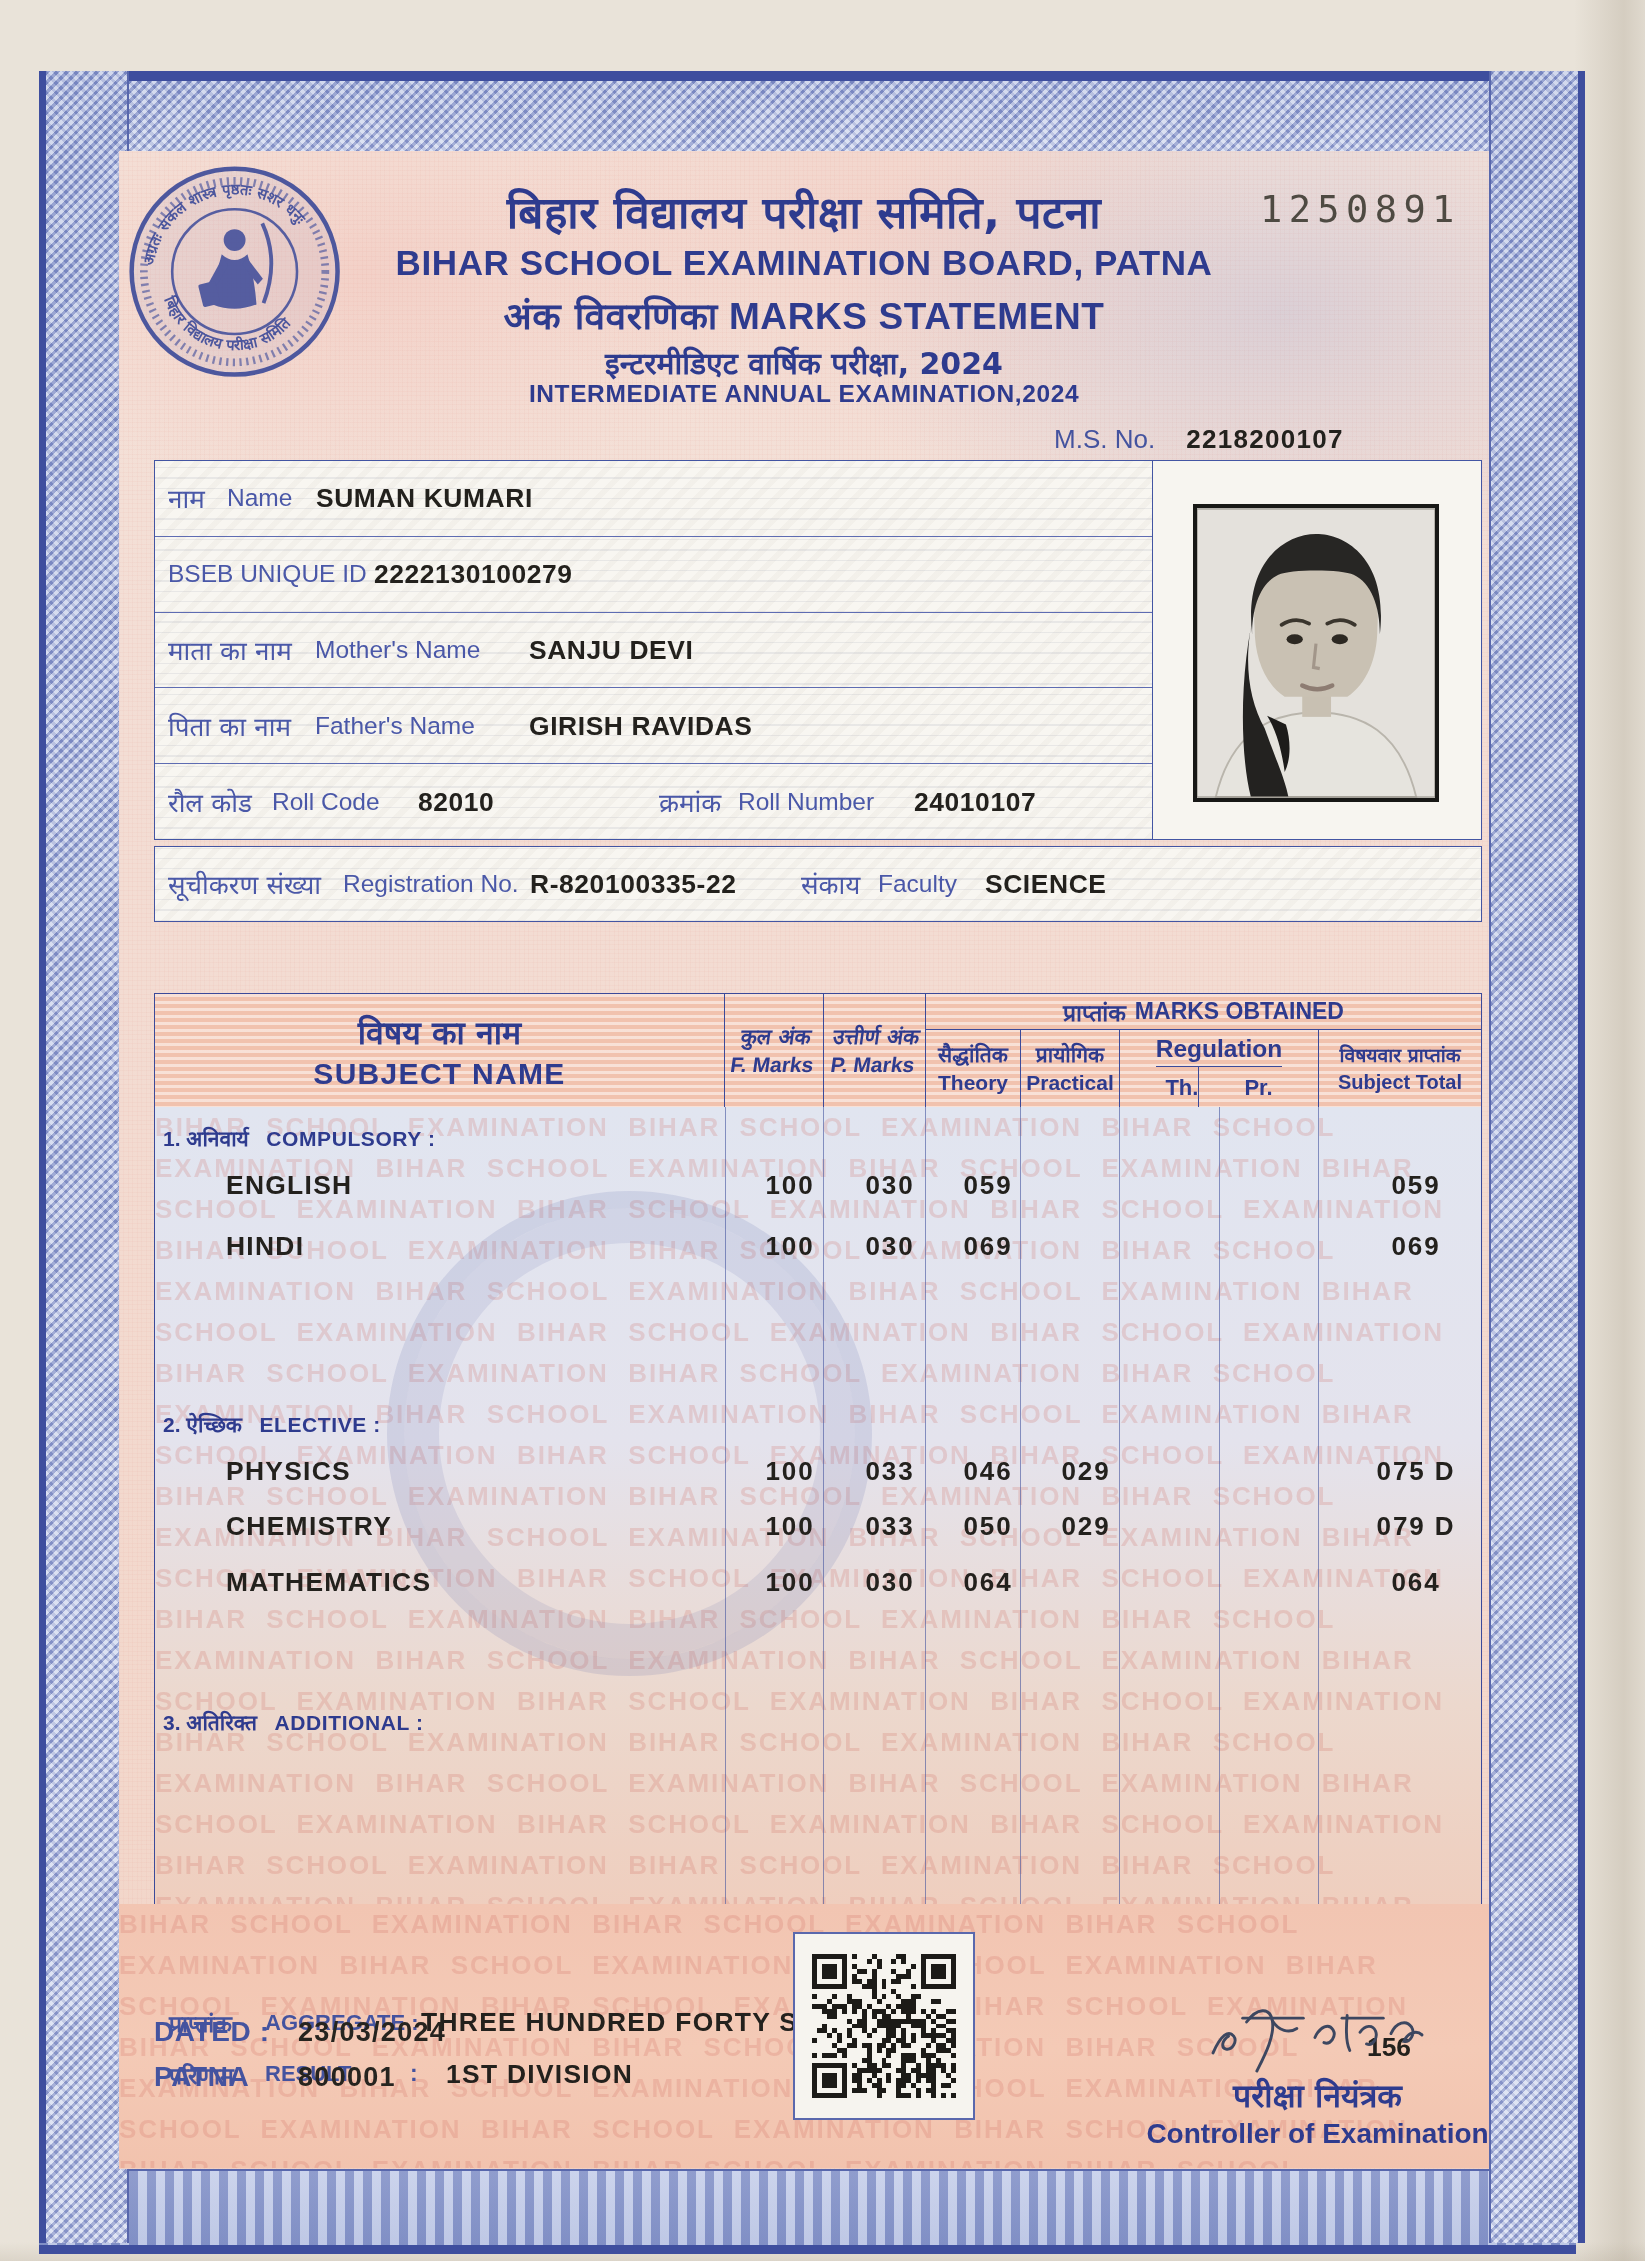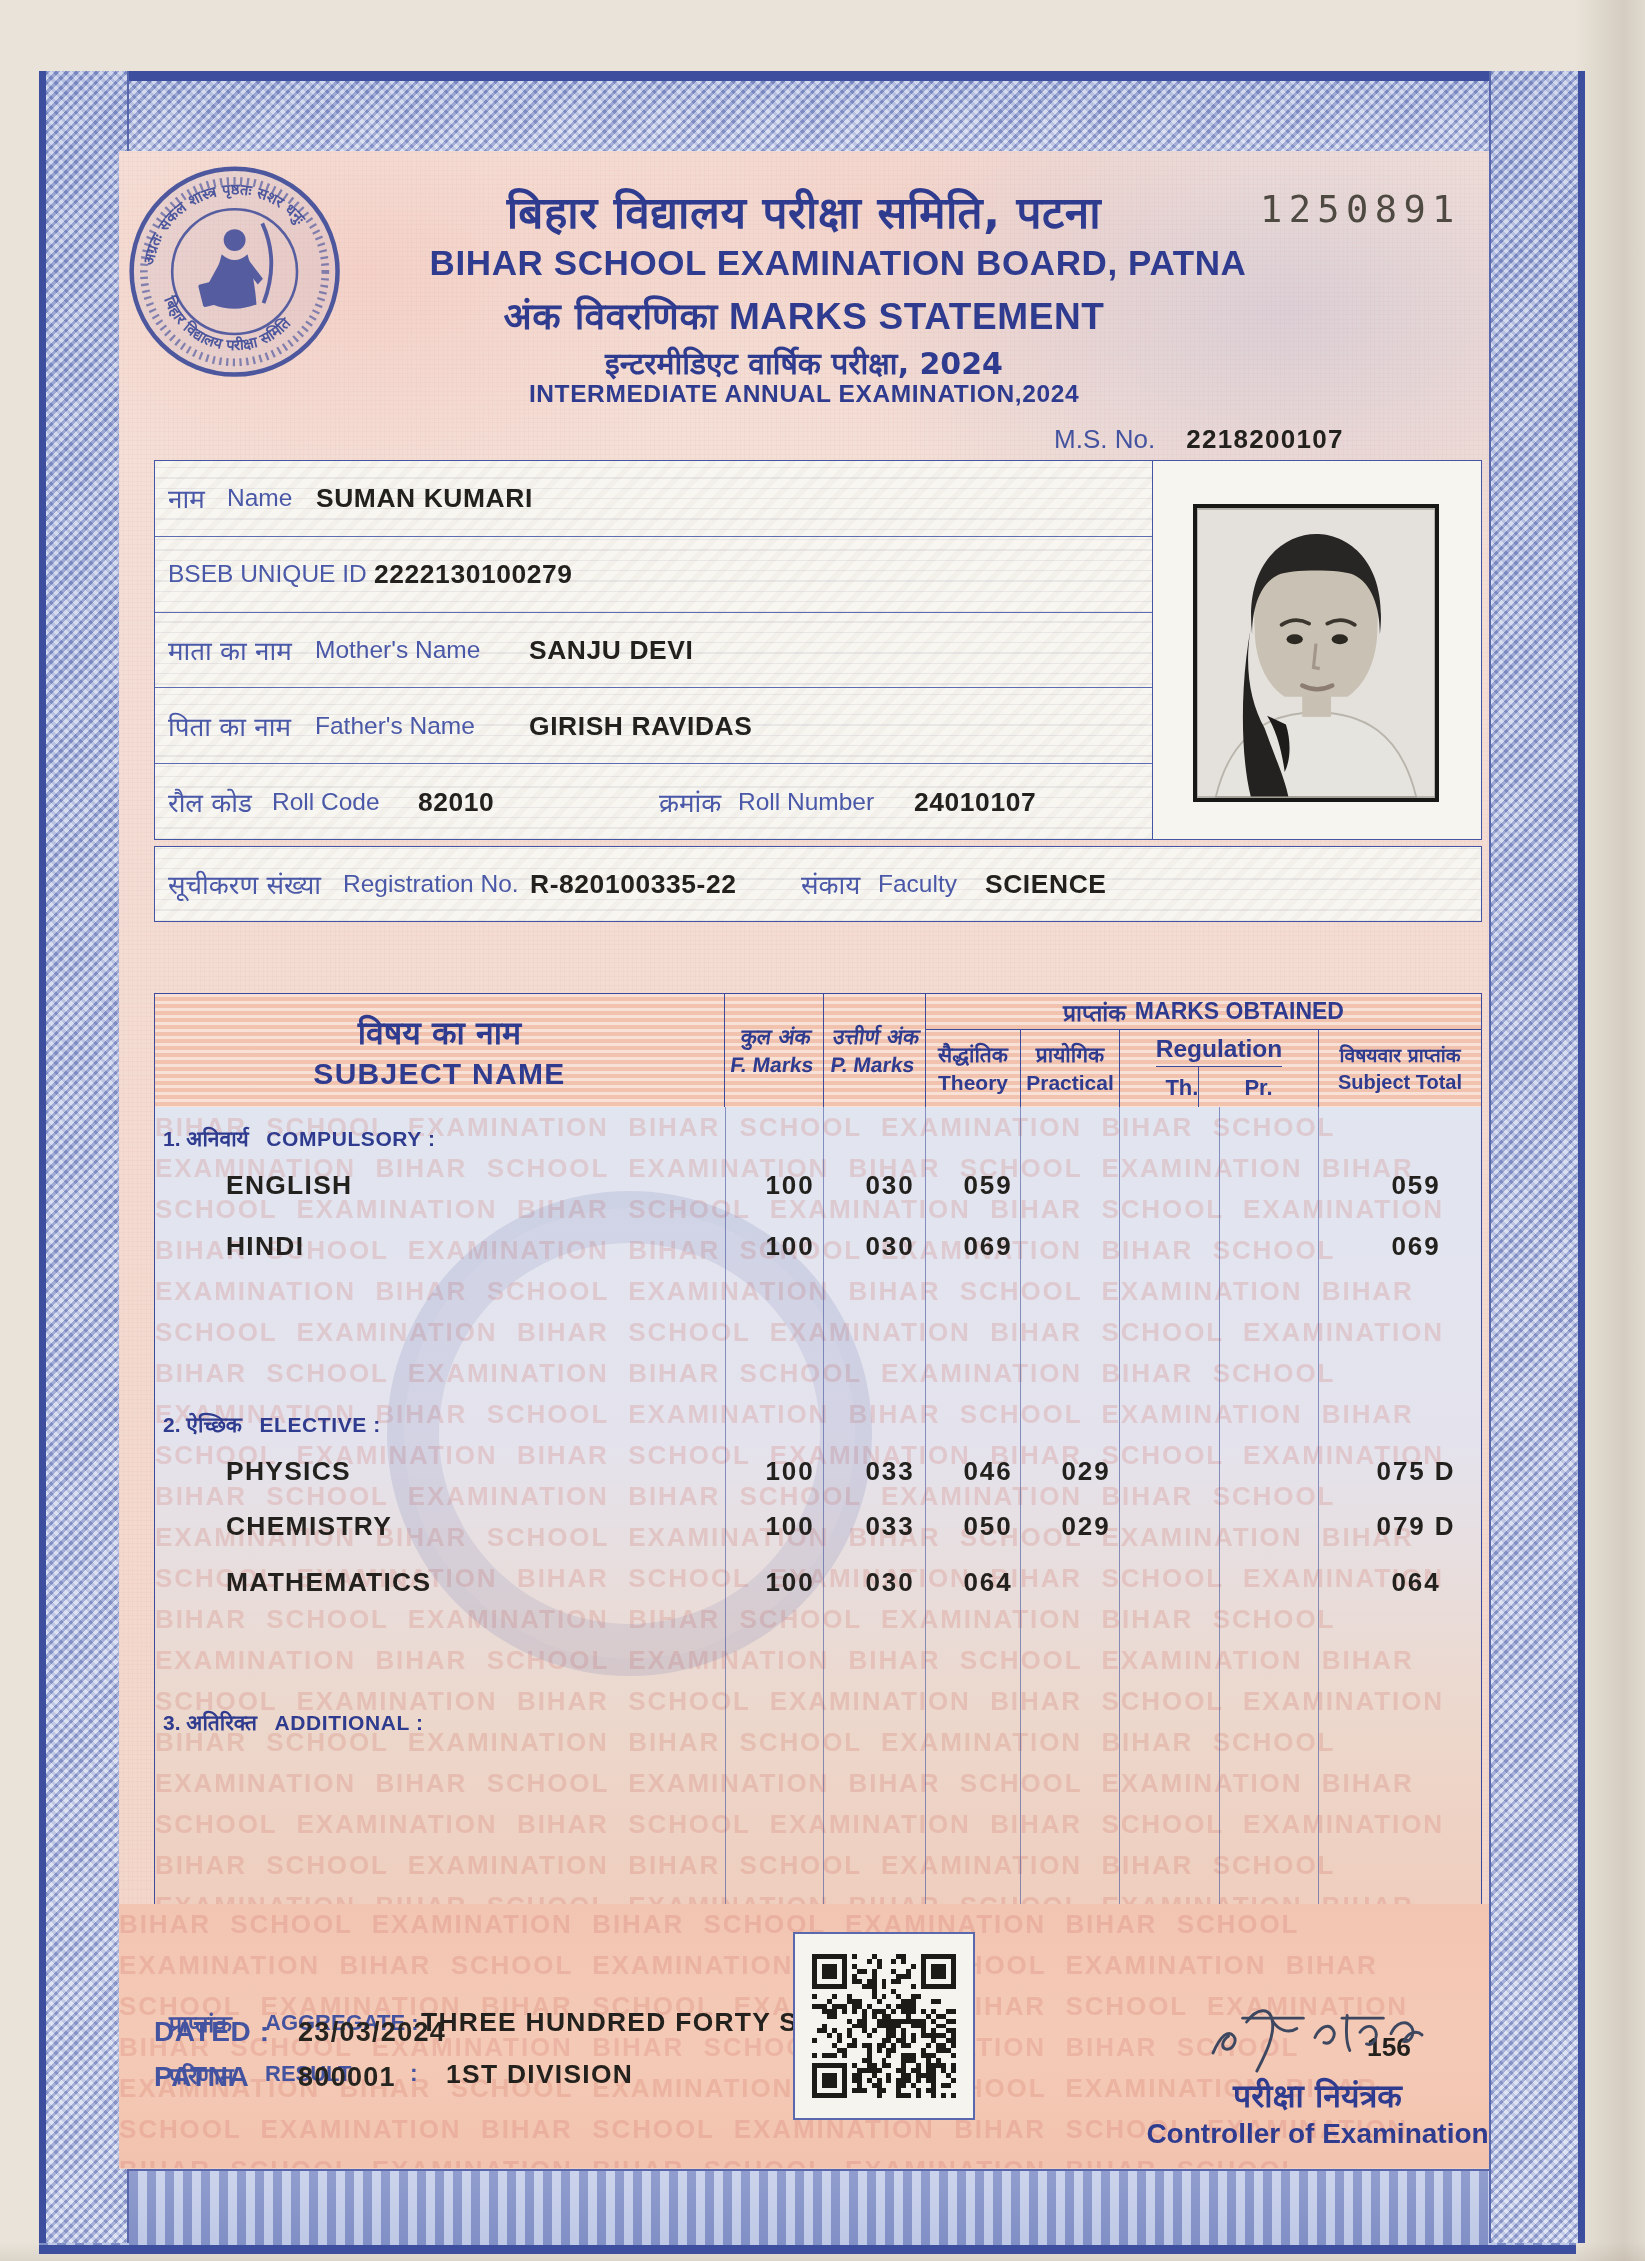--- a/index.html
+++ b/index.html
@@ -45,21 +45,21 @@
       repeating-linear-gradient(90deg, rgba(226,148,136,0.07) 0 0.6px, rgba(0,0,0,0) 0.6px 4.5px),
       repeating-linear-gradient(0deg, rgba(226,148,136,0.07) 0 0.6px, rgba(0,0,0,0) 0.6px 4.5px),
       linear-gradient(180deg,#f4e2d9 0%,#f3ddd4 30%,#f2d5c8 100%);
     overflow:hidden;}
   .inner > *{position:absolute;}
 
   
   .seal-svg{left:3.2px;top:7.7px;width:222px;height:222px;}
   .hdr{left:0;width:1370px;text-align:center;color:#2e3b8e;font-weight:bold;}
   .hdr-hindi-board{top:30px;font-size:44px;letter-spacing:0.6px;}
-  .hdr-eng-board{top:92px;font-size:35px;letter-spacing:0.6px;margin-left:34px;}
+  .hdr-eng-board{top:92px;font-size:35px;letter-spacing:0.6px;}
   .hdr-marks{top:138px;font-size:37px;letter-spacing:0.6px;}
   .hdr-exam-hi{top:191px;font-size:30px;}
   .hdr-exam-en{top:229px;font-size:24.5px;letter-spacing:0.6px;}
   .serial{left:1141px;top:37px;font-size:37px;letter-spacing:6.4px;color:#4e4a42;font-weight:normal;}
   .msno{left:935px;top:273px;font-size:26px;color:#44539f;}
   .msno .msno-value{margin-left:31px;color:#23211d;font-weight:bold;letter-spacing:1.3px;}
 
   
   .row-bg{
     background:

